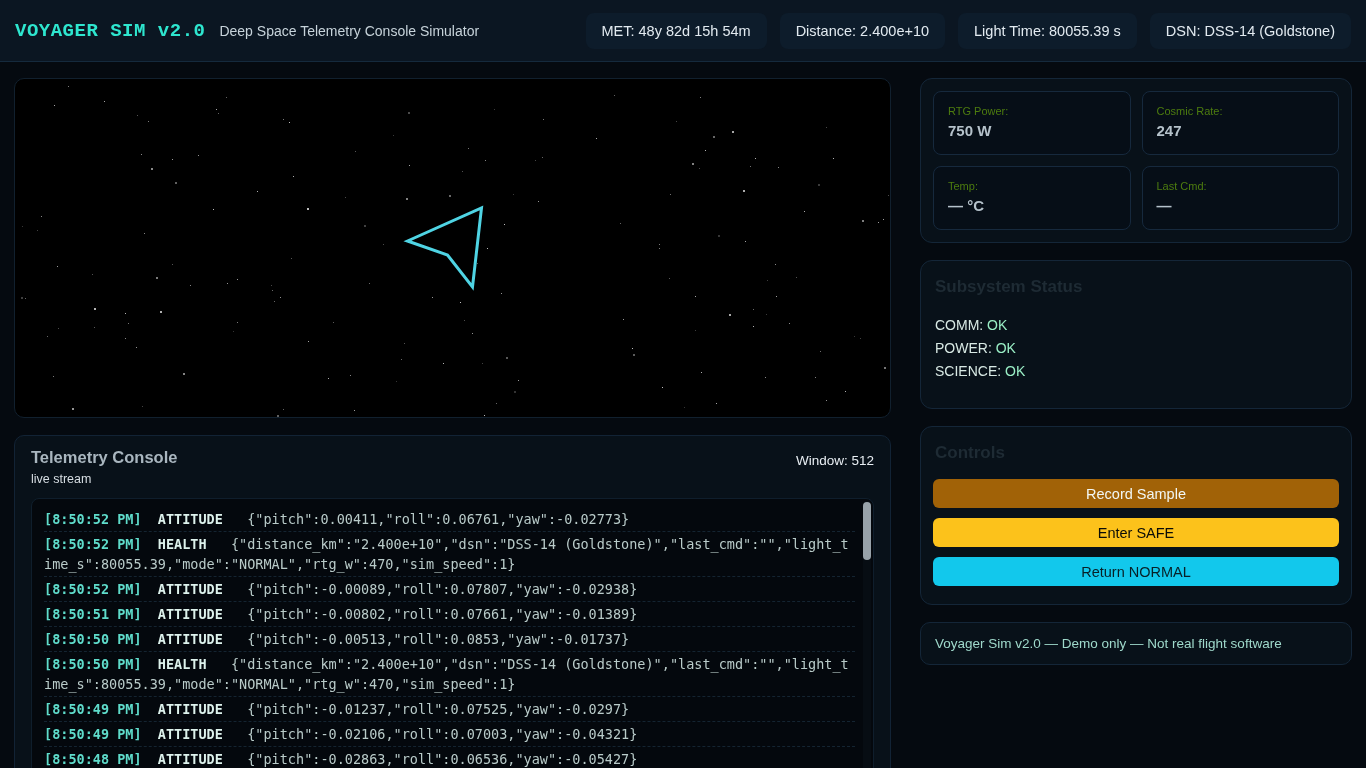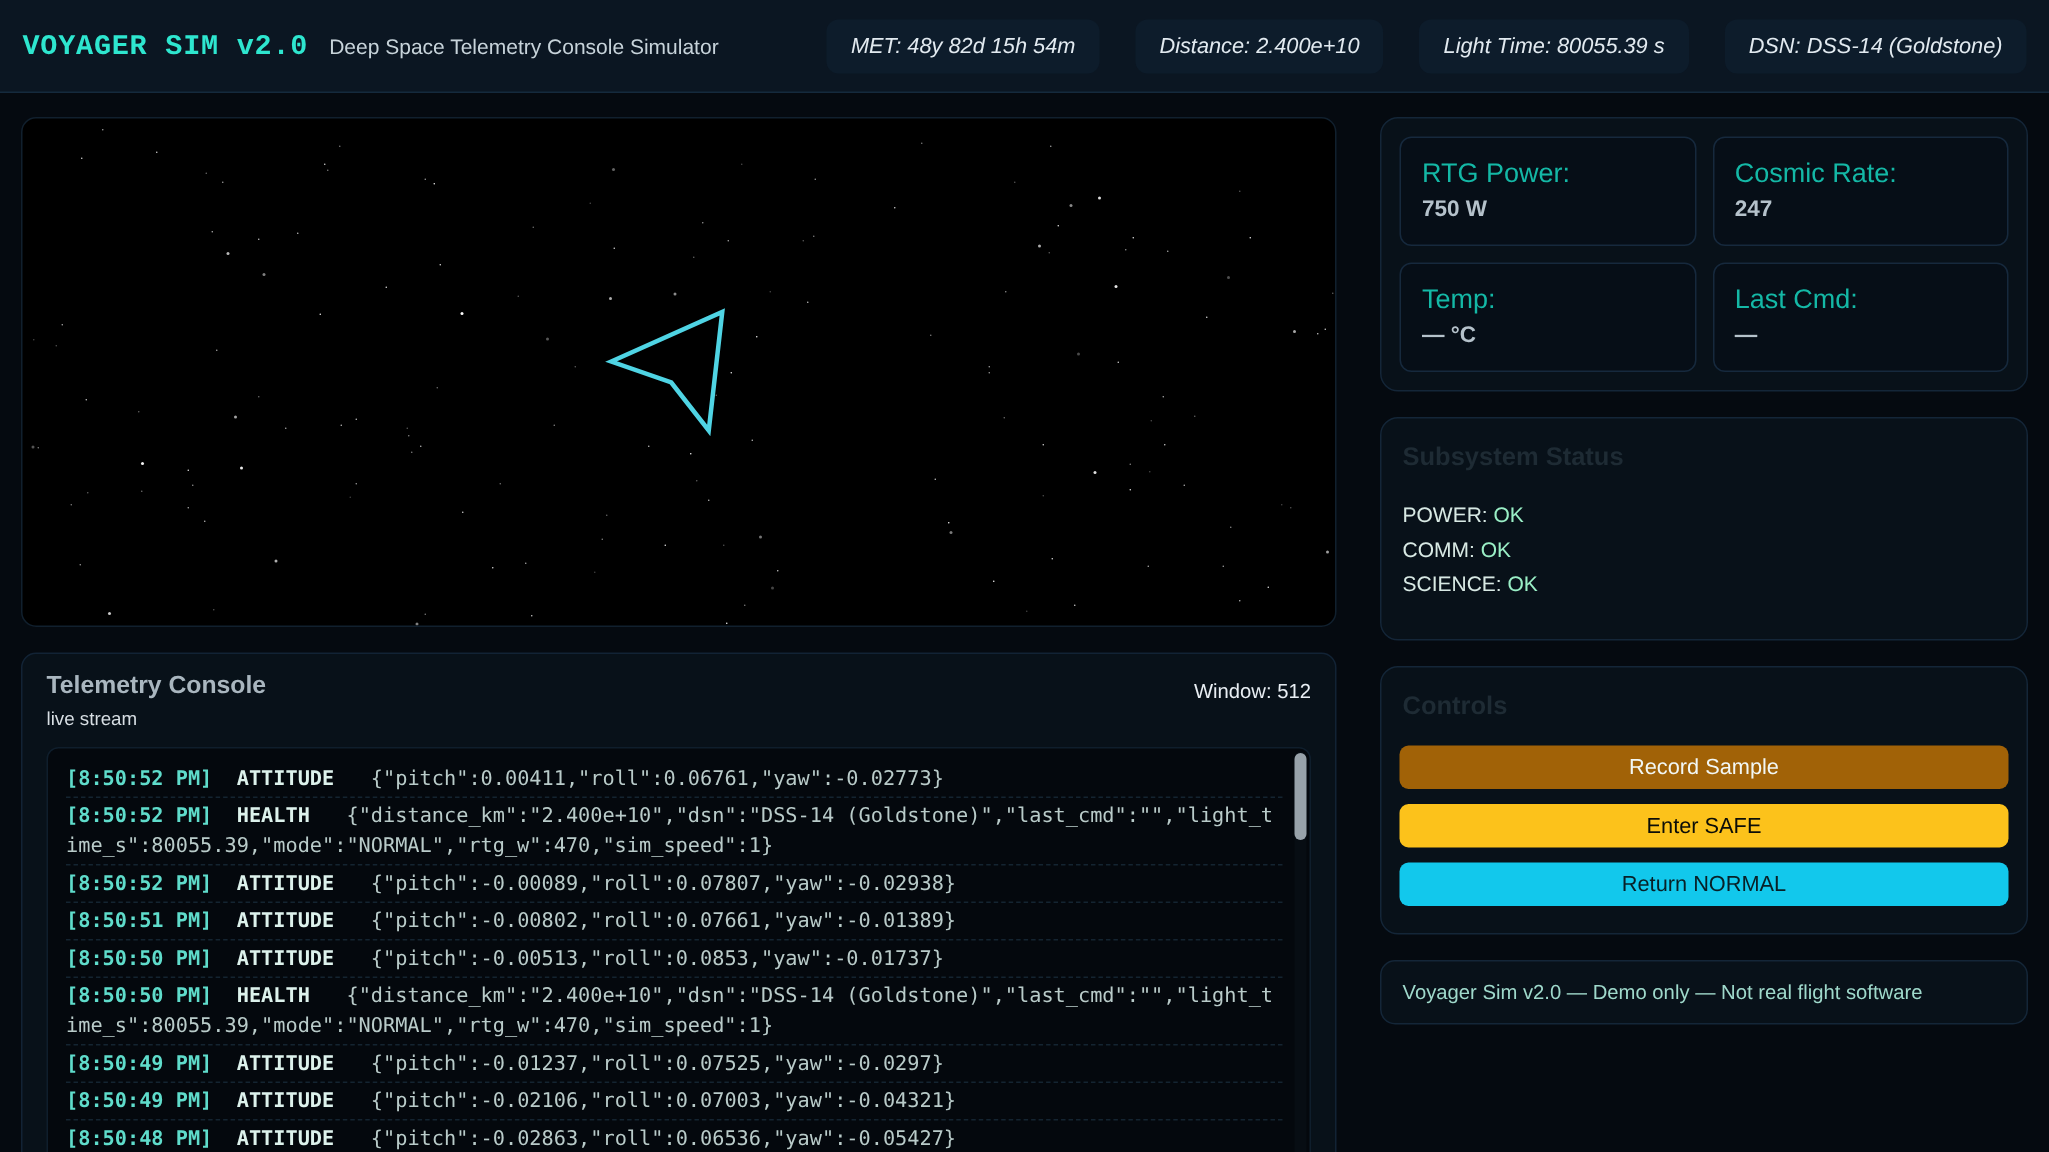--- a/index.html
+++ b/index.html
@@ -18,21 +18,21 @@
     display: flex; align-items: center;
     padding: 0 15px;
   }
   .brand-wrap { display: flex; align-items: baseline; gap: 14px; }
   .brand {
     font-family: Liberation Mono, monospace;
     font-weight: bold; font-size: 19px;
     color: #2ee6cf; letter-spacing: 0.5px;
   }
   .subtitle { font-size: 14px; color: #c7d3da; }
-  .pills { margin-left: auto; display: flex; gap: 24px; font-style: italic; }
+  .pills { margin-left: auto; display: flex; gap: 13px; }
   .pill {
     background: #0d1c2b;
     border-radius: 8px;
     padding: 10px 16px;
     font-size: 14.5px;
     color: #e2eaf0;
     white-space: nowrap;
   }
   
   .main {
@@ -108,21 +108,21 @@
     padding: 12px;
     margin-bottom: 17px;
   }
   .stats-grid { display: grid; grid-template-columns: 1fr 1fr; gap: 11px; }
   .stat-tile {
     background: #060e17;
     border: 1px solid #16293d;
     border-radius: 8px;
     padding: 13px 14px 15px 14px;
   }
-  .stat-label { font-size: 18px; color: #14b8a6; }
+  .stat-label { font-size: 11px; color: #4d7c0f; }
   .stat-value { font-size: 15px; font-weight: bold; color: #b5c2cb; margin-top: 5px; }
   .card-heading {
     font-size: 17px; font-weight: bold; color: #1e2b34;
     padding: 4px 2px 0 2px;
   }
   .subsys-list { padding: 20px 2px 10px 2px; }
   .subsys-row { font-size: 14px; margin-bottom: 7px; color: #d8e9e4; }
   .subsys-ok { color: #9aefc6; }
   .controls-list { padding: 16px 0 6px 0; display: flex; flex-direction: column; gap: 10px; }
   .btn {
@@ -398,22 +398,22 @@
         <div class="stat-tile">
           <div class="stat-label">Last Cmd:</div>
           <div class="stat-value">—</div>
         </div>
       </div>
     </div>
 
     <div class="card">
       <div class="card-heading">Subsystem Status</div>
       <div class="subsys-list">
+        <div class="subsys-row"><span>COMM:</span> <span class="subsys-ok">OK</span></div>
         <div class="subsys-row"><span>POWER:</span> <span class="subsys-ok">OK</span></div>
-        <div class="subsys-row"><span>COMM:</span> <span class="subsys-ok">OK</span></div>
         <div class="subsys-row"><span>SCIENCE:</span> <span class="subsys-ok">OK</span></div>
       </div>
     </div>
 
     <div class="card">
       <div class="card-heading">Controls</div>
       <div class="controls-list">
         <button class="btn btn-record">Record Sample</button>
         <button class="btn btn-safe">Enter SAFE</button>
         <button class="btn btn-normal">Return NORMAL</button>

